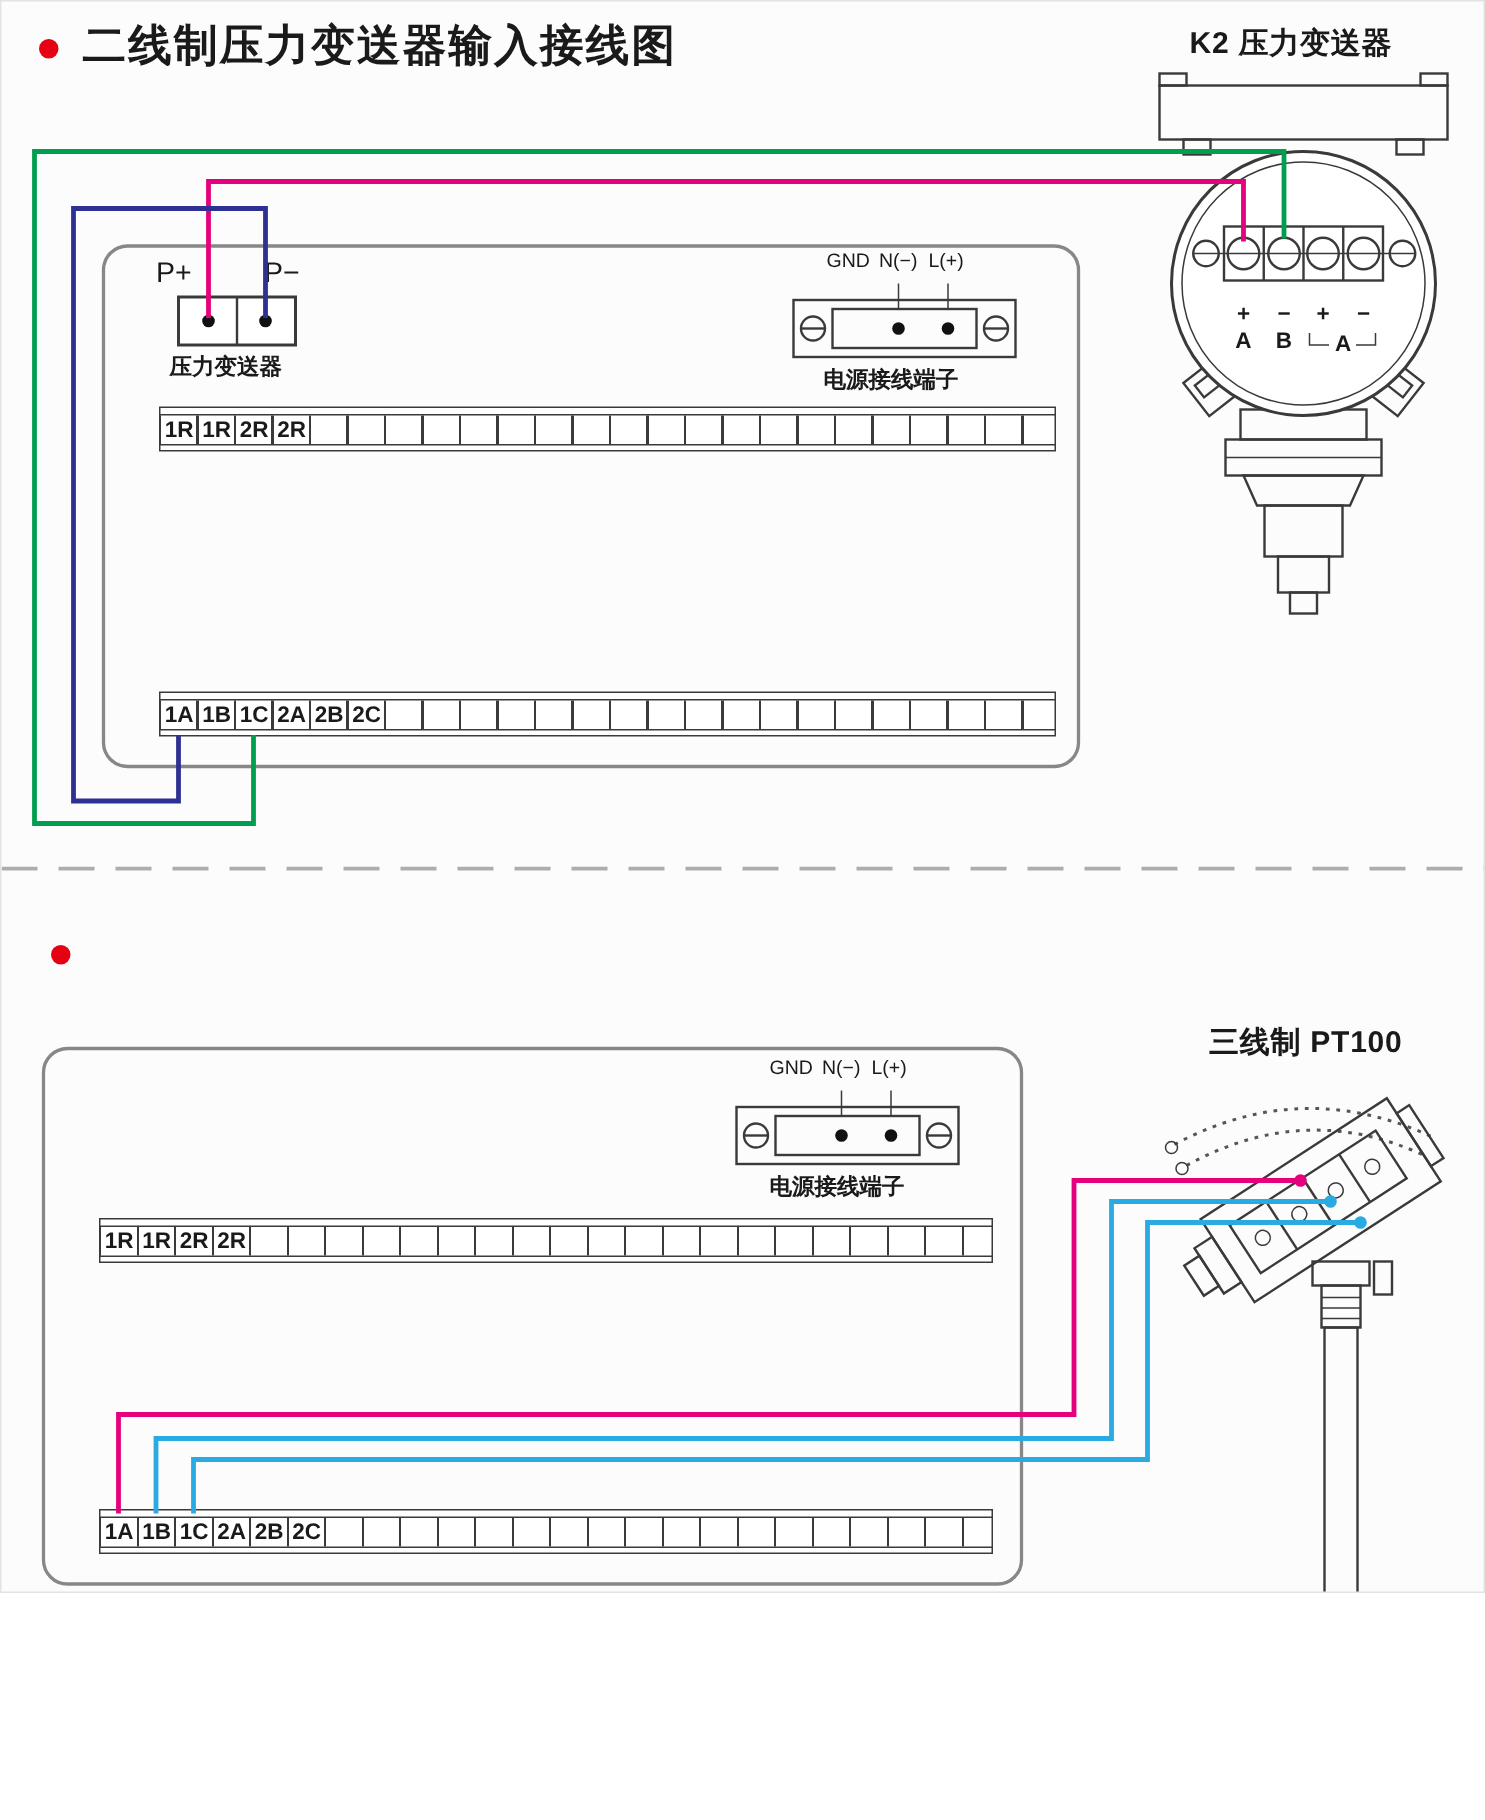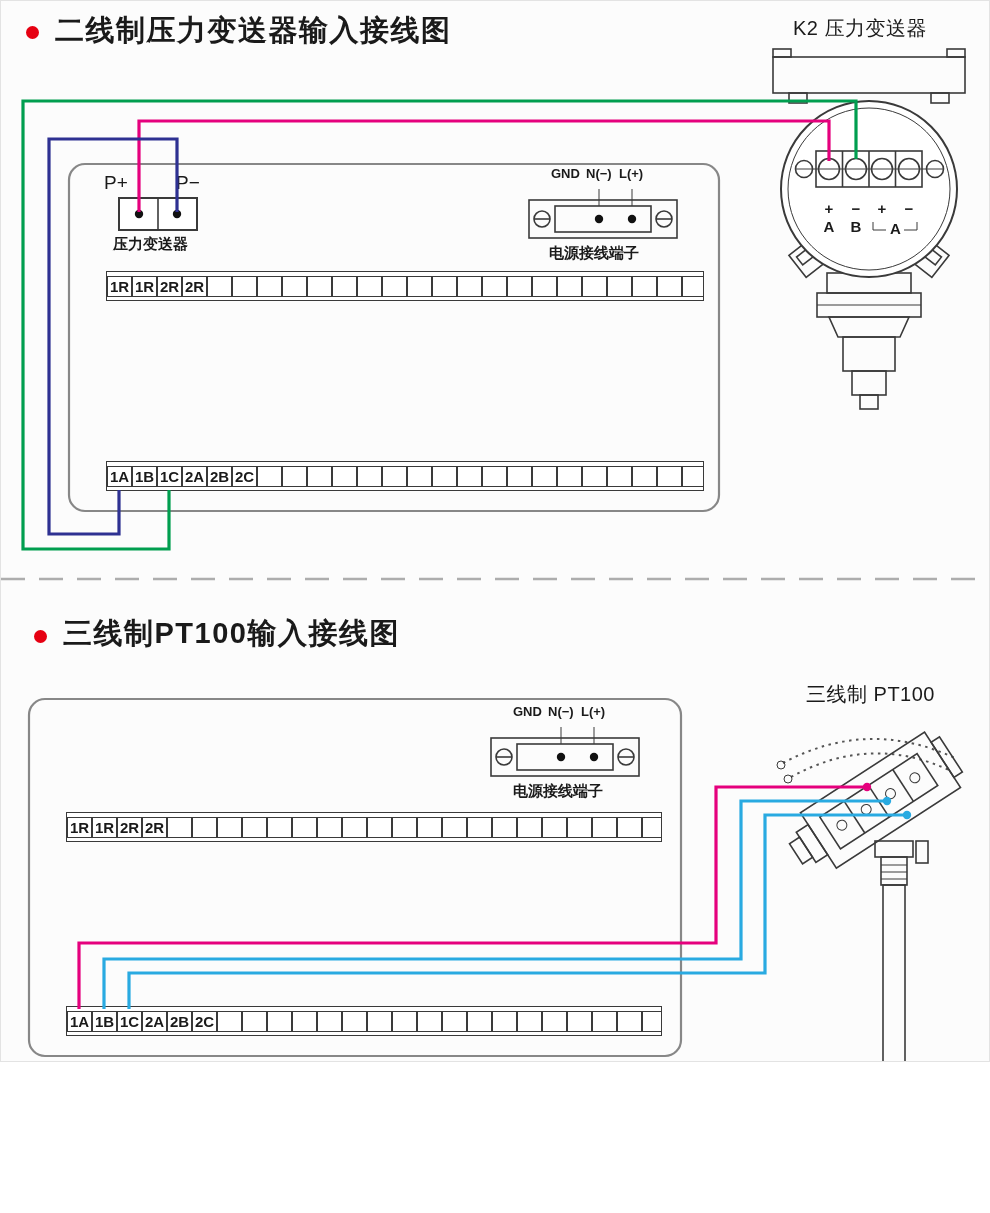--- a/index.html
+++ b/index.html
@@ -1,24 +1,24 @@
 <!DOCTYPE html>
 <html><head>
 <meta charset="utf-8">
 <style>
   *{margin:0;padding:0;box-sizing:border-box}
   html,body{background:#ffffff}
   .canvas{position:relative;width:990px;height:1062px;background:#fcfcfc;border:1px solid #e3e3e3;
           font-family:"Liberation Sans",sans-serif;color:#1a1a1a;overflow:hidden}
   .bullet{position:absolute;width:13px;height:13px;border-radius:50%;background:#e60012}
   .sec-title{position:absolute;font-size:29px;font-weight:600;letter-spacing:1.5px;white-space:nowrap}
-  .dev-label{position:absolute;font-size:20px;font-weight:400;letter-spacing:.5px;white-space:nowrap}
+  .dev-label{position:absolute;font-size:20px;font-weight:700;letter-spacing:.5px;white-space:nowrap}
   .p-lbl{position:absolute;font-size:19px;font-weight:500;white-space:nowrap}
   .lbl{position:absolute;font-size:15px;font-weight:700;white-space:nowrap}
-  .lbl-sm{position:absolute;font-size:13px;font-weight:700;white-space:nowrap}
+  .lbl-sm{position:absolute;font-size:13px;font-weight:400;white-space:nowrap}
   .strip{position:absolute;height:30px;border:1.6px solid #3a3a3a;background:#fff}
   .strip-band{position:absolute;left:-1px;right:-1px;top:3.5px;bottom:3.5px;
               border-top:1.6px solid #3a3a3a;border-bottom:1.6px solid #3a3a3a;
               background:repeating-linear-gradient(90deg,#3a3a3a 0 1.6px,transparent 1.6px 25px)}
   .cell{position:absolute;top:0;height:100%;width:25px;display:flex;align-items:center;
         justify-content:center;font-size:15px;font-weight:700;z-index:1}
   svg.layer{position:absolute;left:0;top:0;pointer-events:none}
   .ln{fill:none;stroke:#3a3a3a;stroke-width:1.6}
   .ln1{fill:none;stroke:#3a3a3a;stroke-width:1}
   .lnw{fill:#fff;stroke:#3a3a3a;stroke-width:2}
@@ -59,21 +59,20 @@
     <div class="strip-band"></div>
     <span class="cell" style="left:0px">1A</span>
     <span class="cell" style="left:25px">1B</span>
     <span class="cell" style="left:50px">1C</span>
     <span class="cell" style="left:75px">2A</span>
     <span class="cell" style="left:100px">2B</span>
     <span class="cell" style="left:125px">2C</span>
   </div>
 
   <div class="bullet" style="left:33px;top:629px"></div>
-  <div class="sec-title" style="left:62px;top:613px">三线制PT100输入接线图</div>
   <div class="dev-label" style="left:805px;top:680px">三线制  PT100</div>
 
   <div class="lbl-sm" style="left:512px;top:703px">GND</div>
   <div class="lbl-sm" style="left:547px;top:703px">N(−)</div>
   <div class="lbl-sm" style="left:580px;top:703px">L(+)</div>
   <div class="lbl" style="left:512px;top:781px">电源接线端子</div>
 
   <div class="strip" style="left:65px;top:811px;width:596px">
     <div class="strip-band"></div>
     <span class="cell" style="left:0px">1R</span>

